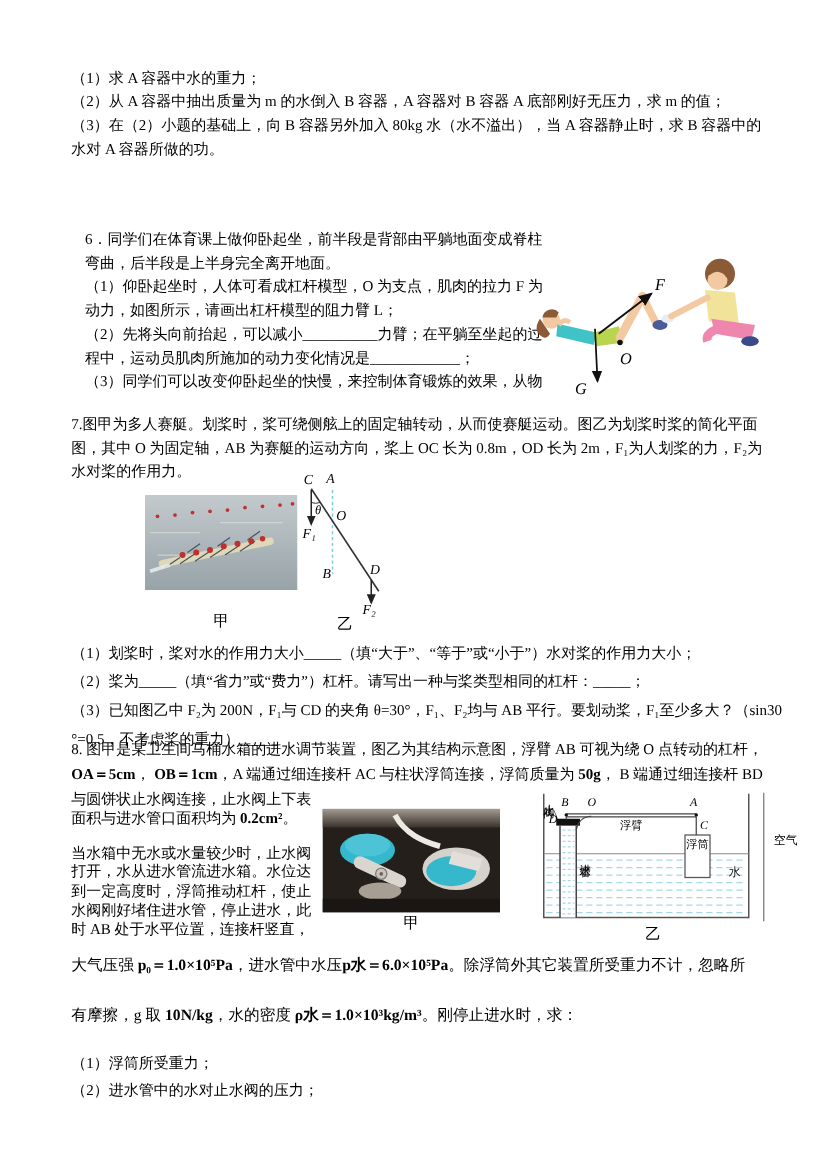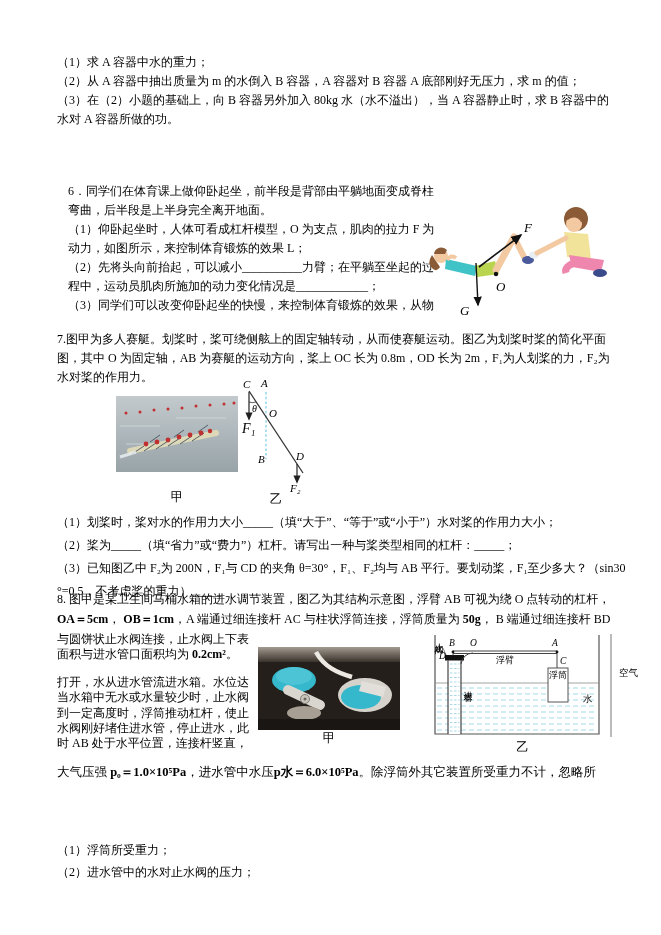--- a/index.html
+++ b/index.html
@@ -27,21 +27,21 @@
     <div class="ln">（1）求 A 容器中水的重力；</div>
     <div class="ln">（2）从 A 容器中抽出质量为 m 的水倒入 B 容器，A 容器对 B 容器 A 底部刚好无压力，求 m 的值；</div>
     <div class="ln">（3）在（2）小题的基础上，向 B 容器另外加入 80kg 水（水不溢出），当 A 容器静止时，求 B 容器中的</div>
     <div class="ln">水对 A 容器所做的功。</div>
   </div>
 
   <div class="blk" style="left:57px;top:182px;margin-left:11px;">
     <div class="ln">6．同学们在体育课上做仰卧起坐，前半段是背部由平躺地面变成脊柱</div>
     <div class="ln">弯曲，后半段是上半身完全离开地面。</div>
     <div class="ln">（1）仰卧起坐时，人体可看成杠杆模型，O 为支点，肌肉的拉力 F 为</div>
-    <div class="ln">动力，如图所示，来控制体育锻炼的效果 L；</div>
+    <div class="ln">动力，如图所示，请画出杠杆模型的阻力臂 L；</div>
     <div class="ln">（2）先将头向前抬起，可以减小__________力臂；在平躺至坐起的过</div>
     <div class="ln">程中，运动员肌肉所施加的动力变化情况是____________；</div>
     <div class="ln">（3）同学们可以改变仰卧起坐的快慢，来控制体育锻炼的效果，从物</div>
   </div>
 
   <div class="blk" style="left:424px;top:197px;width:192px;height:126px;">
     <svg width="192" height="126" viewBox="0 0 192 126">
       <defs>
         <marker id="ah1" markerWidth="8" markerHeight="8" refX="6" refY="3" orient="auto">
           <path d="M0,0 L7,3 L0,6 Z" fill="#111"></path>
@@ -142,21 +142,21 @@
       <line x1="26" y1="14" x2="26" y2="81" stroke-dasharray="2.5 2.2" stroke-width="1.2" stroke="#79cde4"></line>
       <line x1="9" y1="13" x2="63" y2="95" stroke="#333" stroke-width="1.3"></line>
       <line x1="9" y1="14" x2="9" y2="41" stroke="#222" stroke-width="1.2" marker-end="url(#ah2)"></line>
       <path d="M9,24 A10,10 0 0 0 16,24" stroke="#333" stroke-width="0.8" fill="none"></path>
       <line x1="57" y1="86" x2="57" y2="104" stroke="#222" stroke-width="1.2" marker-end="url(#ah2)"></line>
     </svg>
     <div class="lbl it" style="left:3px;top:1px;font-size:11px;">C</div>
     <div class="lbl it" style="left:21px;top:0px;font-size:11px;">A</div>
     <div class="lbl it" style="left:12px;top:26px;font-size:10px;">θ</div>
     <div class="lbl it" style="left:29px;top:30px;font-size:11px;">O</div>
-    <div class="lbl it" style="left:2px;top:44px;font-size:14px;">F₁</div>
+    <div class="lbl it" style="left:2px;top:44px;font-size:11px;">F₁</div>
     <div class="lbl it" style="left:18px;top:76px;font-size:11px;">B</div>
     <div class="lbl it" style="left:56px;top:73px;font-size:11px;">D</div>
     <div class="lbl it" style="left:50px;top:105px;font-size:11px;">F₂</div>
   </div>
   <div class="cap" style="left:240px;top:491px;width:72px;">乙</div>
 
   <div class="blk" style="left:57px;top:511px;">
     <div class="ln lh23">（1）划桨时，桨对水的作用力大小_____（填“大于”、“等于”或“小于”）水对桨的作用力大小；</div>
     <div class="ln lh23">（2）桨为_____（填“省力”或“费力”）杠杆。请写出一种与桨类型相同的杠杆：_____；</div>
     <div class="ln lh23">（3）已知图乙中 F₂为 200N，F₁与 CD 的夹角 θ=30°，F₁、F₂均与 AB 平行。要划动桨，F₁至少多大？（sin30</div>
@@ -169,22 +169,22 @@
       <span class="b">OA＝5cm</span><span>， </span><span class="b">OB＝1cm</span><span>，A 端通过细连接杆 AC 与柱状浮筒连接，浮筒质量为 </span><span class="b">50g</span><span>， B 端通过细连接杆 BD</span>
     </div>
     <div class="ln lh20">与圆饼状止水阀连接，止水阀上下表</div>
   </div>
 
   <div class="blk" style="left:57px;top:647px;width:205px;">
     <div class="lncol">
       <span>面积与进水管口面积均为 </span><span class="b">0.2cm²</span><span>。</span>
     </div>
     <div style="height:13px;"></div>
+    <div class="lncol">当水箱中无水或水量较少时，止水阀</div>
     <div class="lncol">打开，水从进水管流进水箱。水位达</div>
-    <div class="lncol">当水箱中无水或水量较少时，止水阀</div>
     <div class="lncol">到一定高度时，浮筒推动杠杆，使止</div>
     <div class="lncol">水阀刚好堵住进水管，停止进水，此</div>
     <div class="lncol">时 AB 处于水平位置，连接杆竖直，</div>
   </div>
 
   <div class="blk" style="left:258px;top:647px;width:142px;height:83px;">
     <svg width="142" height="83" viewBox="0 0 142 83">
       <defs>
         <linearGradient id="rim" x1="0" y1="0" x2="0" y2="1">
           <stop offset="0" stop-color="#a39b91"></stop>
@@ -273,19 +273,24 @@
     <div class="lbl" style="left:151px;top:61px;font-size:9.5px;">水</div>
     <div class="lbl vert" style="left:31px;top:50px;font-size:9px;">进水管</div>
   </div>
   <div class="cap" style="left:432px;top:739px;width:181px;">乙</div>
 
   <div class="blk" style="left:57px;top:762px;">
     <div class="lnf">
       <span>大气压强 </span><span class="b">p₀＝1.0×10⁵Pa</span><span>，进水管中水压</span><span class="b">p水＝6.0×10⁵Pa</span><span>。除浮筒外其它装置所受重力不计，忽略所</span>
     </div>
   </div>
+  <div class="blk" style="left:57px;top:802px;">
+    <div class="lnf">
+      <span>有摩擦，g 取 </span><span class="b">10N/kg</span><span>，水的密度 </span><span class="b">ρ水＝1.0×10³kg/m³</span><span>。刚停止进水时，求：</span>
+    </div>
+  </div>
 
   <div class="blk" style="left:57px;top:841px;">
     <div class="ln">（1）浮筒所受重力；</div>
     <div class="ln" style="margin-top:3px;">（2）进水管中的水对止水阀的压力；</div>
   </div>
 
 </div>
 
 </body></html>

